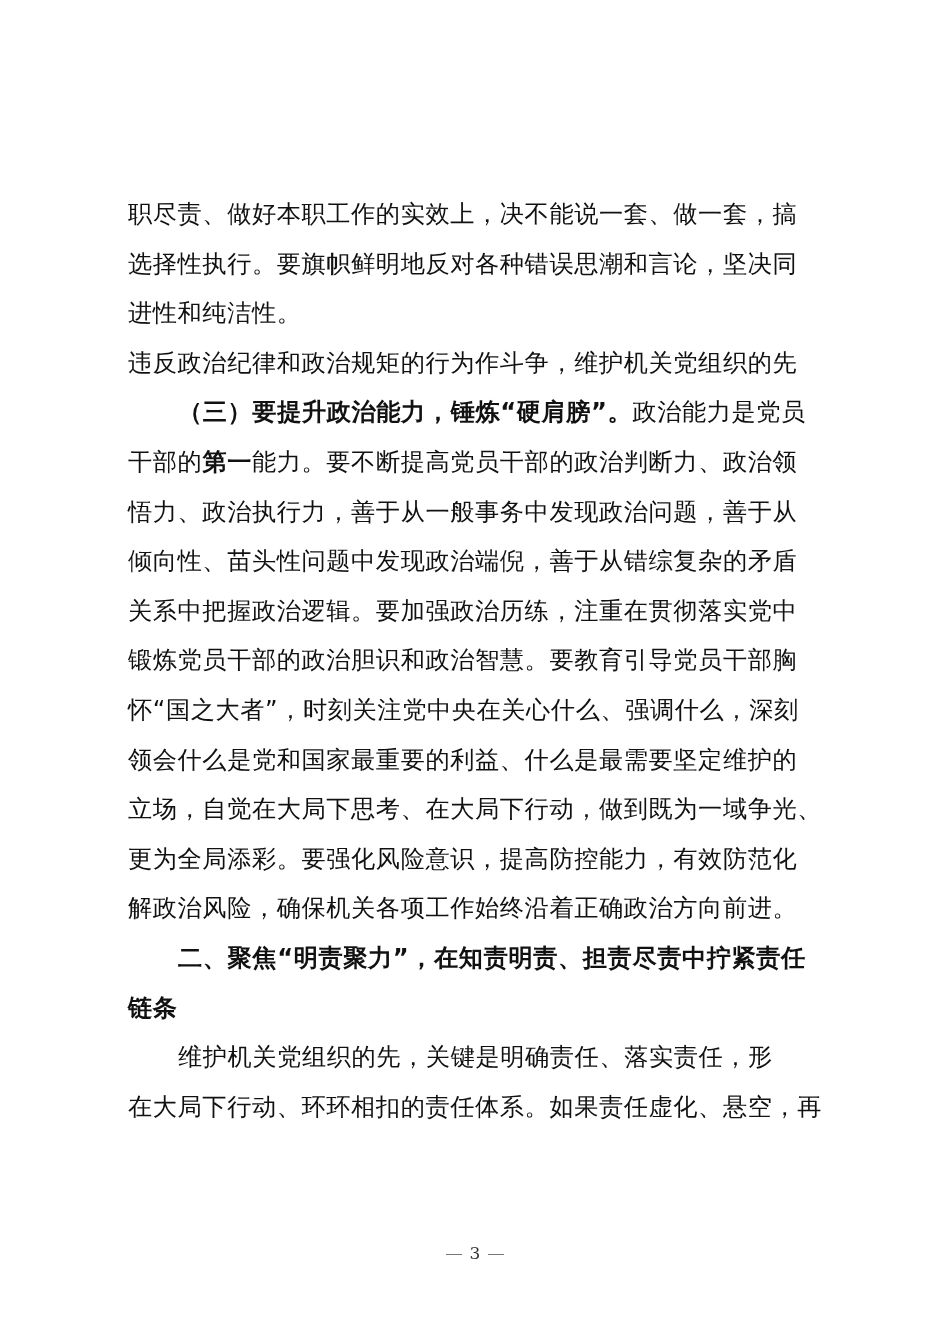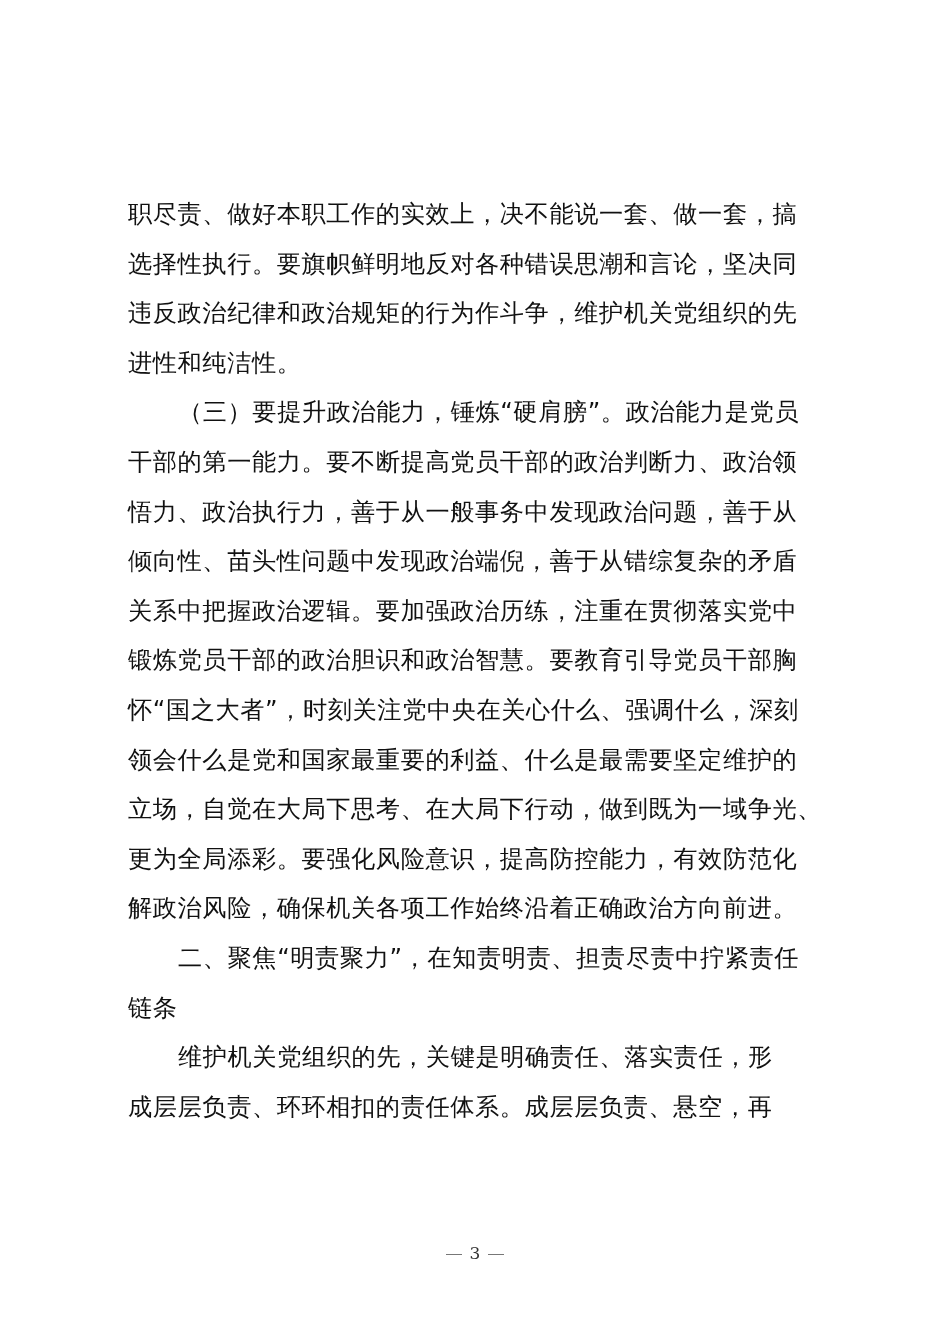--- a/index.html
+++ b/index.html
@@ -29,21 +29,21 @@
     width: 700px;
   }
   .line {
     height: 49.6px;
     line-height: 49.6px;
     font-size: 24.2px;
     white-space: nowrap;
     letter-spacing: 0.6px;
   }
   .indent { padding-left: 50px; }
-  .bold { font-weight: normal; }
+  .bold { font-weight: bold; }
   .footer {
     position: absolute;
     top: 1243px;
     left: 0;
     width: 950px;
     text-align: center;
     font-family: "DejaVu Serif", "Liberation Serif", serif;
     font-size: 17px;
     color: #333333;
   }
@@ -56,34 +56,34 @@
     margin: 0 8px;
   }
 </style>
 </head>
 <body>
 
 <div class="page">
   <div class="content" id="content">
       <div class="line"><span>职尽责、做好本职工作的实效上，决不能说一套、做一套，搞</span></div>
       <div class="line"><span>选择性执行。要旗帜鲜明地反对各种错误思潮和言论，坚决同</span></div>
+      <div class="line"><span>进性和纯洁性。</span></div>
       <div class="line"><span>违反政治纪律和政治规矩的行为作斗争，维护机关党组织的先</span></div>
-      <div class="line"><span>进性和纯洁性。</span></div>
       <div class="line indent"><span class="bold">（三）要提升政治能力，锤炼“硬肩膀”。</span><span>政治能力是党员</span></div>
       <div class="line"><span>干部的</span><span class="bold">第一</span><span>能力。要不断提高党员干部的政治判断力、政治领</span></div>
       <div class="line"><span>悟力、政治执行力，善于从一般事务中发现政治问题，善于从</span></div>
       <div class="line"><span>倾向性、苗头性问题中发现政治端倪，善于从错综复杂的矛盾</span></div>
       <div class="line"><span>关系中把握政治逻辑。要加强政治历练，注重在贯彻落实党中</span></div>
       <div class="line"><span>锻炼党员干部的政治胆识和政治智慧。要教育引导党员干部胸</span></div>
       <div class="line"><span>怀“国之大者”，时刻关注党中央在关心什么、强调什么，深刻</span></div>
       <div class="line"><span>领会什么是党和国家最重要的利益、什么是最需要坚定维护的</span></div>
       <div class="line"><span>立场，自觉在大局下思考、在大局下行动，做到既为一域争光、</span></div>
       <div class="line"><span>更为全局添彩。要强化风险意识，提高防控能力，有效防范化</span></div>
       <div class="line"><span>解政治风险，确保机关各项工作始终沿着正确政治方向前进。</span></div>
       <div class="line indent"><span class="bold">二、聚焦“明责聚力”，在知责明责、担责尽责中拧紧责任</span></div>
       <div class="line"><span class="bold">链条</span></div>
       <div class="line indent"><span>维护机关党组织的先，关键是明确责任、落实责任，形</span></div>
-      <div class="line"><span>成层层负责、环环相扣的责任体系。成层层负责、悬空，再</span></div>
+      <div class="line"><span>在大局下行动、环环相扣的责任体系。如果责任虚化、悬空，再</span></div>
     </div>
   <div class="footer">
     <span class="dash"></span><span>3</span><span class="dash"></span>
   </div>
 </div>
 
 </body></html>

